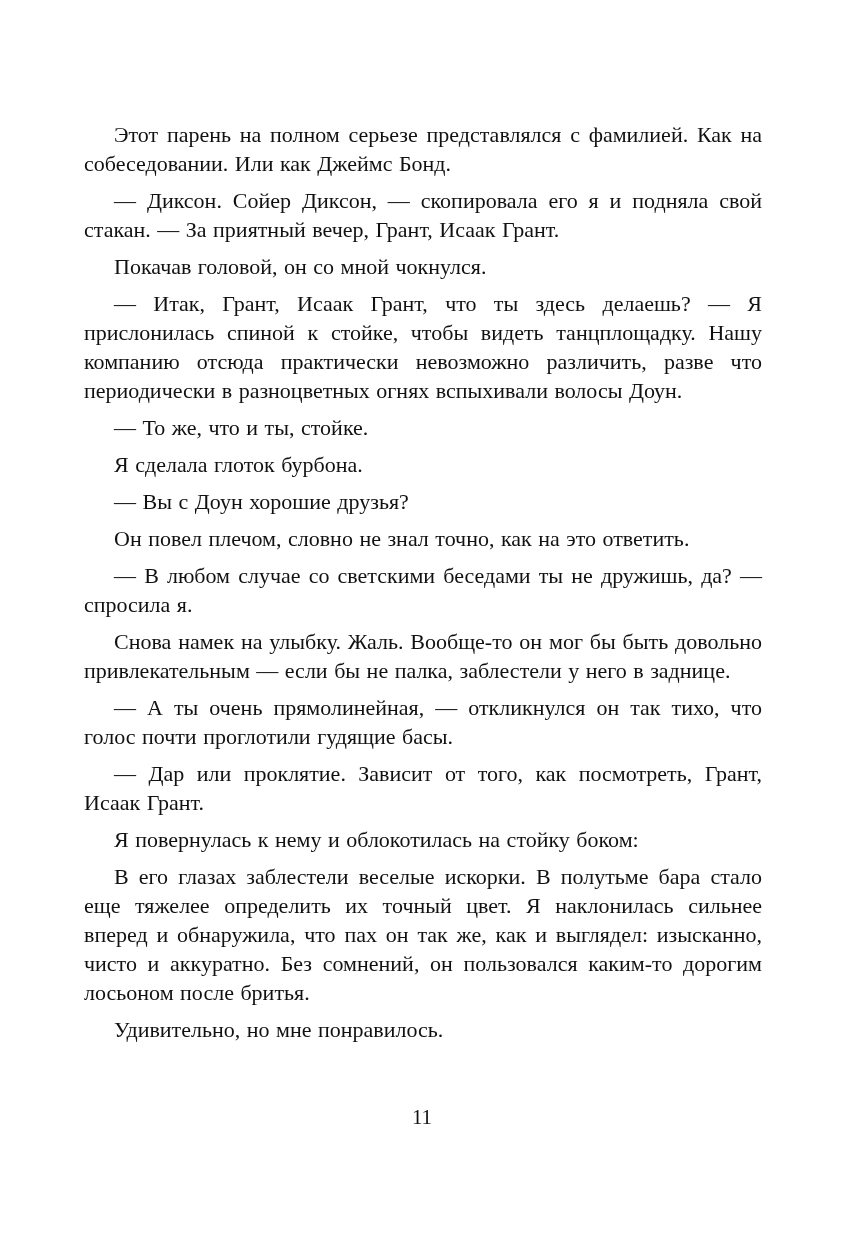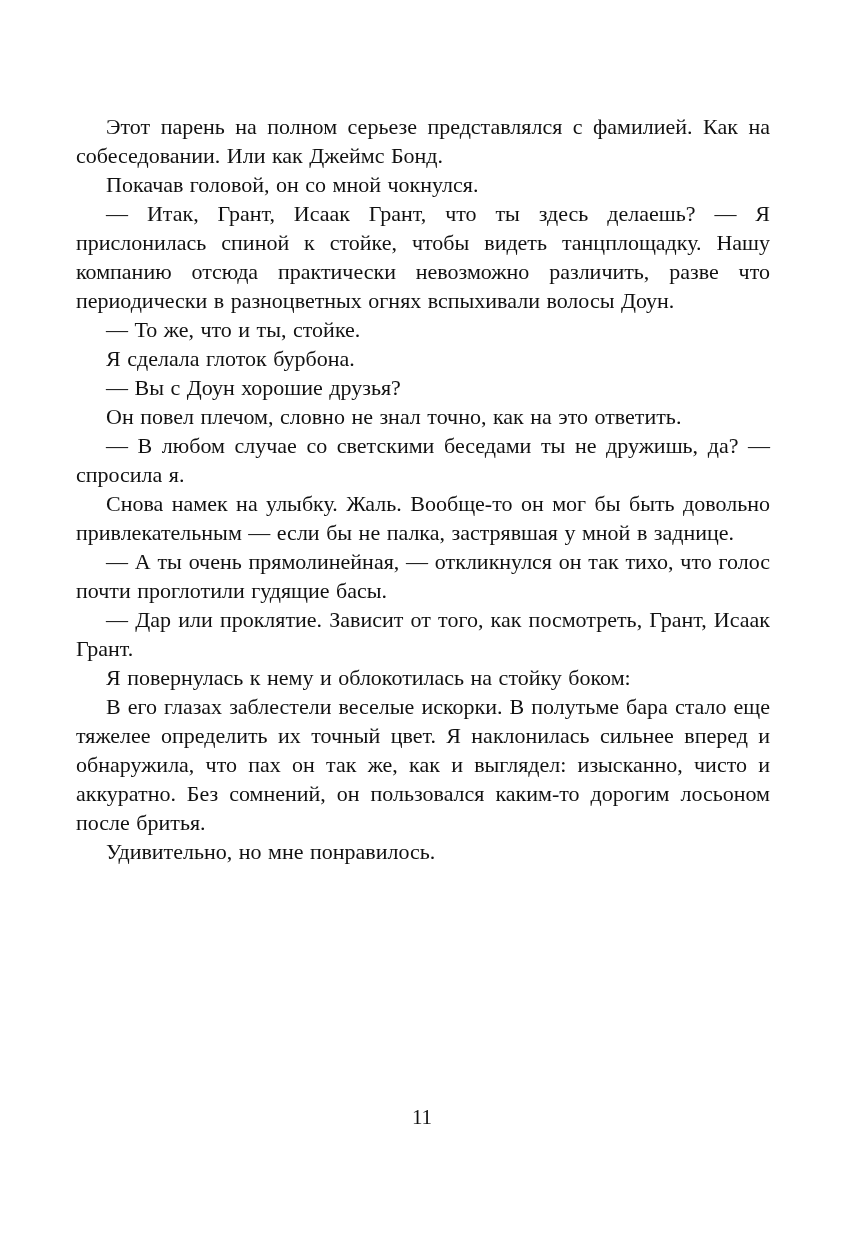--- a/index.html
+++ b/index.html
@@ -17,21 +17,21 @@
     font-family: "Liberation Serif", "DejaVu Serif", serif;
     color: #111111;
   }
   .text-block {
     position: absolute;
     top: 112px;
     left: 76px;
     width: 694px;
   }
   .text-block p {
-    margin: 0;
+    margin: 8px;
     font-size: 22px;
     line-height: 29px;
     text-align: justify;
     text-indent: 30px;
     word-spacing: 1px;
     hyphens: auto;
   }
   .page-number {
     position: absolute;
     left: 0;
@@ -41,28 +41,29 @@
     font-size: 21px;
     color: #111111;
   }
 </style>
 </head>
 <body>
 
 <div class="page">
   <div class="text-block">
       <p>Этот парень на полном серьезе представлялся с фамилией. Как на собеседовании. Или как Джеймс Бонд.</p>
+      <p>— Диксон. Сойер Диксон, — скопировала его я и подняла свой стакан. — За приятный вечер, Грант, Исаак Грант.</p>
       <p>Покачав головой, он со мной чокнулся.</p>
       <p>— Итак, Грант, Исаак Грант, что ты здесь делаешь? — Я прислонилась спиной к стойке, чтобы видеть танцплощадку. Нашу компанию отсюда практически невозможно различить, разве что периодически в разноцветных огнях вспыхивали волосы Доун.</p>
       <p>— То же, что и ты, стойке.</p>
       <p>Я сделала глоток бурбона.</p>
       <p>— Вы с Доун хорошие друзья?</p>
       <p>Он повел плечом, словно не знал точно, как на это ответить.</p>
       <p>— В любом случае со светскими беседами ты не дружишь, да? — спросила я.</p>
-      <p>Снова намек на улыбку. Жаль. Вообще-то он мог бы быть довольно привлекательным — если бы не палка, застрявшая у мной в заднице.</p>
+      <p>Снова намек на улыбку. Жаль. Вообще-то он мог бы быть довольно привлекательным — если бы не палка, заблестели у него в заднице.</p>
       <p>— А ты очень прямолинейная, — откликнулся он так тихо, что голос почти проглотили гудящие басы.</p>
       <p>— Дар или проклятие. Зависит от того, как посмотреть, Грант, Исаак Грант.</p>
       <p>Я повернулась к нему и облокотилась на стойку боком:</p>
       <p>В его глазах заблестели веселые искорки. В полутьме бара стало еще тяжелее определить их точный цвет. Я наклонилась сильнее вперед и обнаружила, что пах он так же, как и выглядел: изысканно, чисто и аккуратно. Без сомнений, он пользовался каким-то дорогим лосьоном после бритья.</p>
       <p>Удивительно, но мне понравилось.</p>
     </div>
   <div class="page-number">11</div>
 </div>
 
 </body></html>

